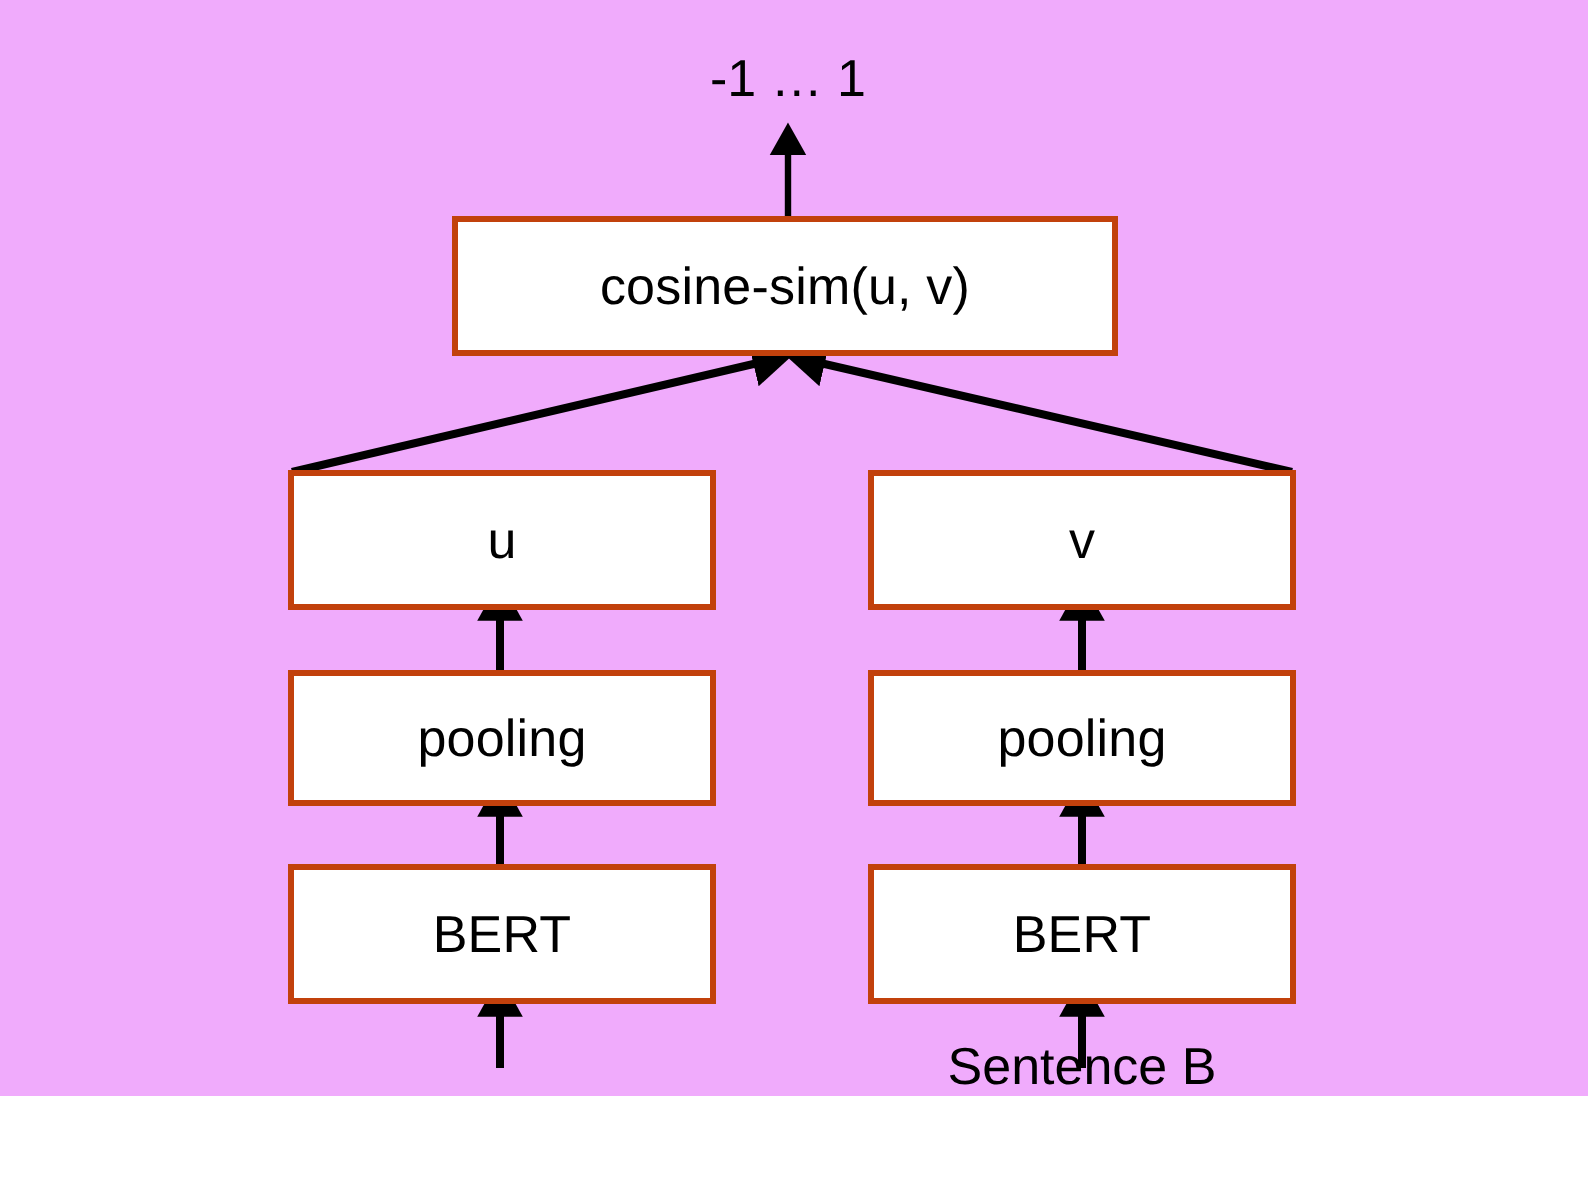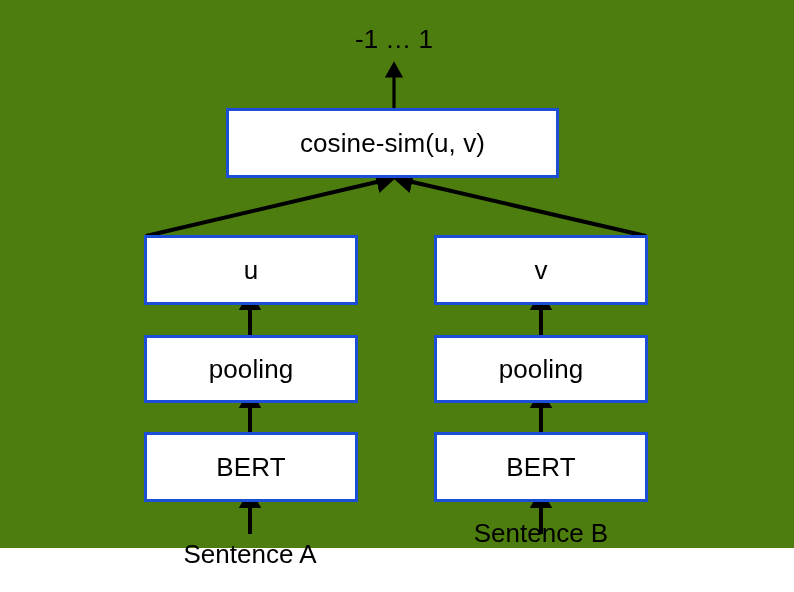--- a/index.html
+++ b/index.html
@@ -10,33 +10,33 @@
   body {
     width: 794px;
     height: 592px;
     overflow: hidden;
     font-family: "Liberation Sans", sans-serif;
   }
   #canvas {
     position: relative;
     width: 794px;
     height: 548px;
-    background: #4d7c0f;
+    background: #f0abfc;
   }
   #vector-layer {
     position: absolute;
     left: 0;
     top: 0;
     width: 794px;
     height: 592px;
   }
   .node-box {
     position: absolute;
     box-sizing: border-box;
-    border: 3px solid #1d4ed8;
+    border: 3px solid #c2410c;
     background: #ffffff;
     display: flex;
     align-items: center;
     justify-content: center;
     color: #000000;
     font-family: "Liberation Sans", sans-serif;
     font-size: 26px;
     line-height: 1;
     letter-spacing: 0.1px;
     white-space: nowrap;
@@ -106,17 +106,16 @@
   <div class="node-box" id="box-v">v</div>
 
   <div class="node-box" id="box-pooling-left">pooling</div>
 
   <div class="node-box" id="box-pooling-right">pooling</div>
 
   <div class="node-box" id="box-bert-left">BERT</div>
 
   <div class="node-box" id="box-bert-right">BERT</div>
 
-  <div class="free-label" id="label-sentence-a">Sentence A</div>
 
   <div class="free-label" id="label-sentence-b">Sentence B</div>
 
 </div>
 
 </body></html>

